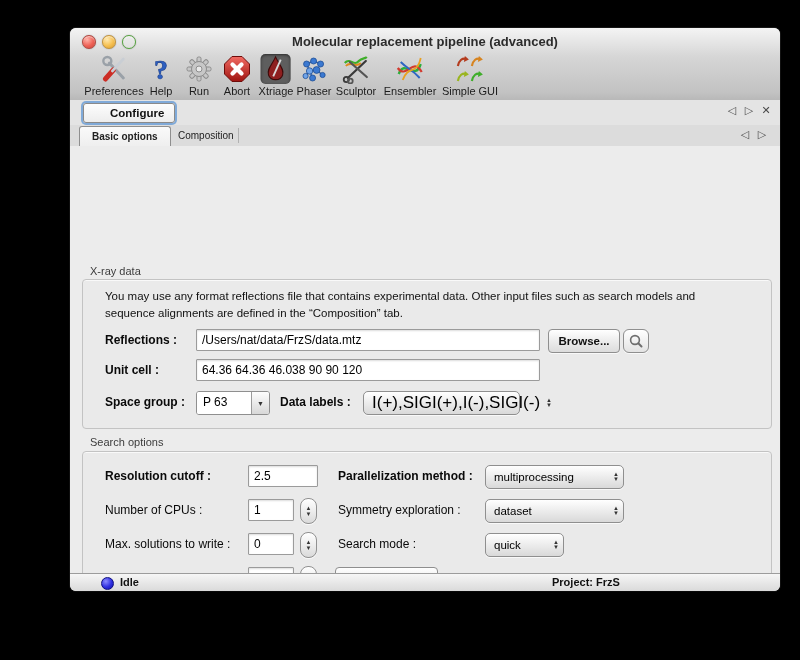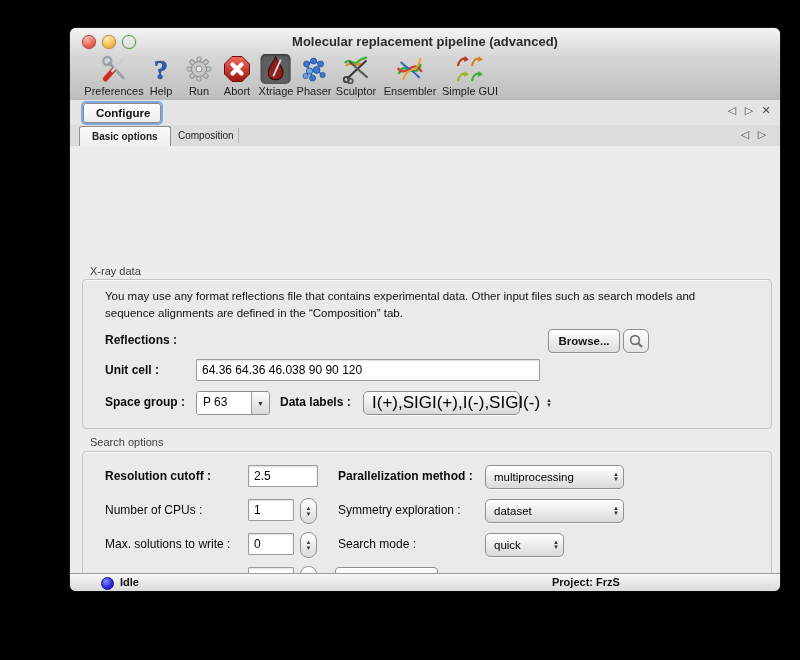--- a/index.html
+++ b/index.html
@@ -15,21 +15,21 @@
   .light.red{left:12px;background:radial-gradient(circle at 35% 30%,#ffb3aa,#ee6156 55%,#c8463c);border:1px solid #b0443c;}
   .light.yellow{left:32px;background:radial-gradient(circle at 35% 30%,#ffe9b0,#f5bf4f 55%,#d89c33);border:1px solid #c29237;}
   .light.green{left:52px;background:radial-gradient(circle at 35% 30%,#c6f0b2,#6ac749 55%,#4da234;);border:1px solid #53a13c;}
   .title{position:absolute;left:80px;right:80px;top:6px;text-align:center;font-size:13px;font-weight:600;color:#2c2c2c;white-space:nowrap;}
   .tool{position:absolute;top:26px;transform:translateX(-50%);display:flex;flex-direction:column;align-items:center;cursor:default;}
   .tool .iconbox{width:30px;height:30px;display:flex;align-items:center;justify-content:center;border-radius:5px;}
   .tool .iconbox.selected{background:#5e5e5e;box-shadow:inset 0 1px 3px rgba(0,0,0,.55);}
   .tool .tlabel{font-size:11px;color:#1c1c1c;margin-top:1px;white-space:nowrap;}
   
   .strip1{position:absolute;left:0;right:0;top:72px;height:25px;background:#e4e4e4;border-bottom:1px solid #adadad;}
-  .doc-tab{position:absolute;left:13px;top:3px;height:17px;padding:1px 10px 0 12px;background:linear-gradient(#fdfdfd,#ededed);
+  .doc-tab{position:absolute;left:13px;top:3px;height:17px;padding:1px 10px 0 26px;background:linear-gradient(#fdfdfd,#ededed);
            border:1px solid #8a8a8a;border-radius:3px;font-size:11.5px;font-weight:bold;color:#111;line-height:16px;
            box-shadow:0 0 0 2px rgba(110,160,215,.85);}
   .navs{position:absolute;top:4px;display:flex;gap:5px;font-size:11px;color:#4a4a4a;}
   .strip1 .navs{right:8px;}
   .navs span{width:12px;text-align:center;cursor:default;}
   
   .strip2{position:absolute;left:0;right:0;top:97px;height:21px;background:#dcdcdc;border-bottom:1px solid #bdbdbd;}
   .nb-tab{position:absolute;top:1px;height:19px;line-height:19px;font-size:10px;color:#222;padding:0 12px;}
   .nb-tab.active{left:9px;background:linear-gradient(#fafafa,#eeeeee);border:1px solid #8f8f8f;border-bottom:none;
                  border-radius:3px 3px 0 0;font-weight:bold;height:20px;}
@@ -242,20 +242,21 @@
 
   <div class="page">
 
     <div class="grouplabel" style="left:20px;top:119px;">X-ray data</div>
     <div class="groupbox" style="top:133px;height:148px;"></div>
 
     <div class="desc" style="left:35px;top:159px;">sequence alignments are defined in the “Composition” tab.</div>
     <div class="desc" style="left:35px;top:142px;">You may use any format reflections file that contains experimental data.  Other input files such as search models and</div>
 
     <div class="lbl b" style="left:35px;top:183px;">Reflections :</div>
+    <input class="txt" style="left: 126px; top: 183px; width: 332px;" value="/Users/nat/data/FrzS/data.mtz">
     <div class="btn" style="left:478px;top:183px;width:70px;">Browse...</div>
     <div class="sqbtn" style="left:553px;top:183px;">
       <svg width="16" height="16" viewBox="0 0 16 16">
         <circle cx="7" cy="7" r="4.4" fill="none" stroke="#6e6e6e" stroke-width="1.6"></circle>
         <line x1="10.3" y1="10.3" x2="13.5" y2="13.5" stroke="#6e6e6e" stroke-width="2" stroke-linecap="round"></line>
       </svg>
     </div>
 
     <div class="lbl b" style="left:35px;top:213px;">Unit cell :</div>
     <input class="txt" style="left: 126px; top: 213px; width: 332px;" value="64.36 64.36 46.038 90 90 120">

